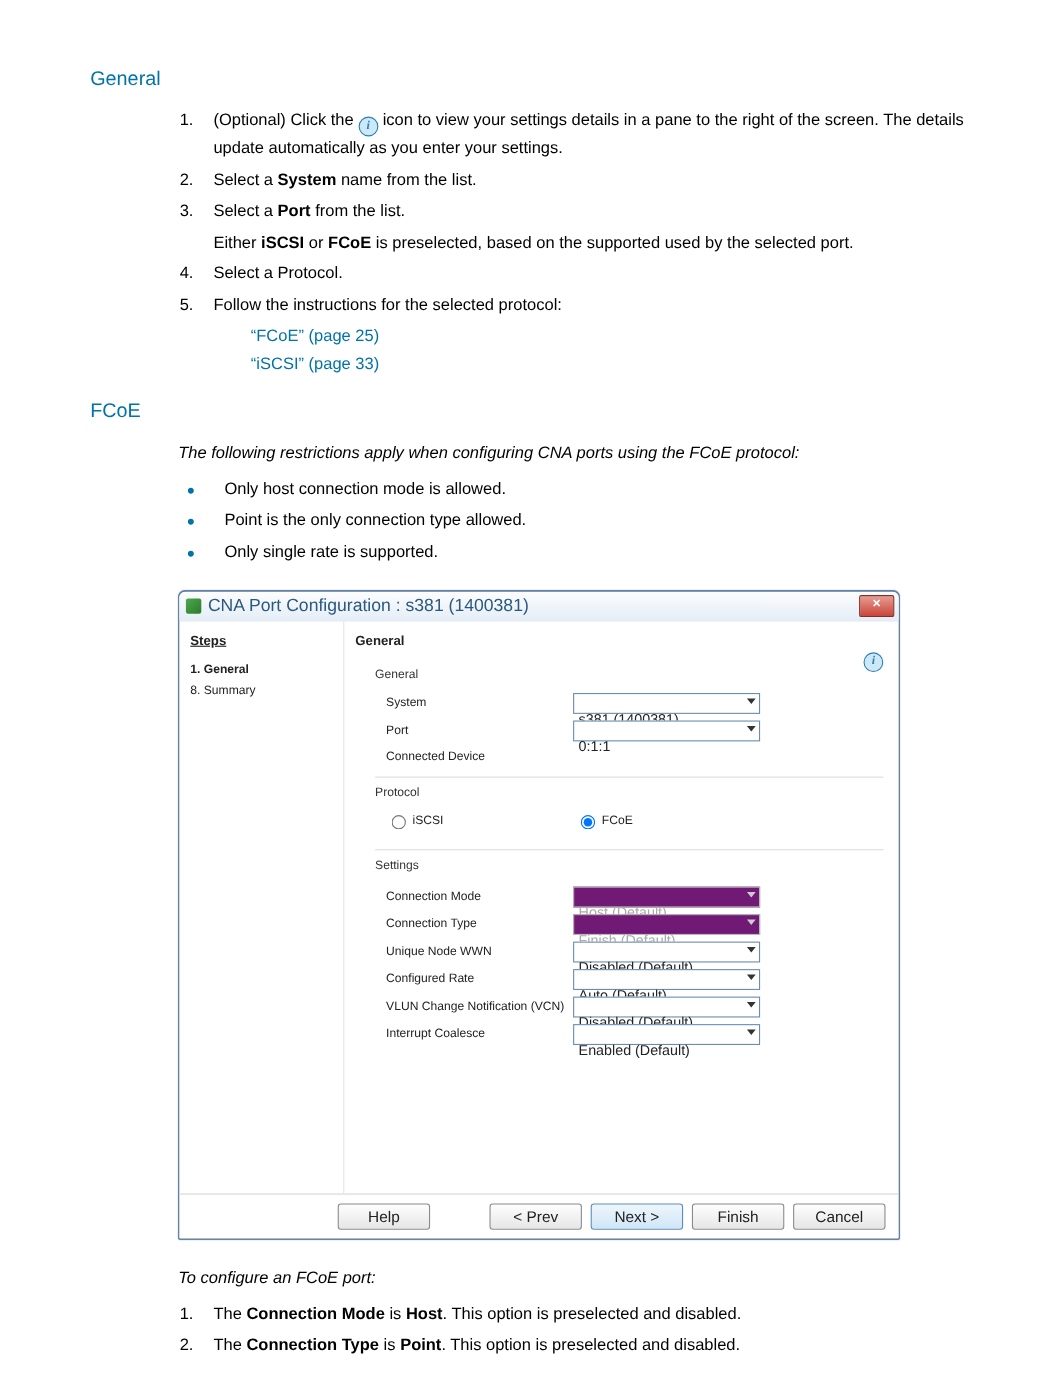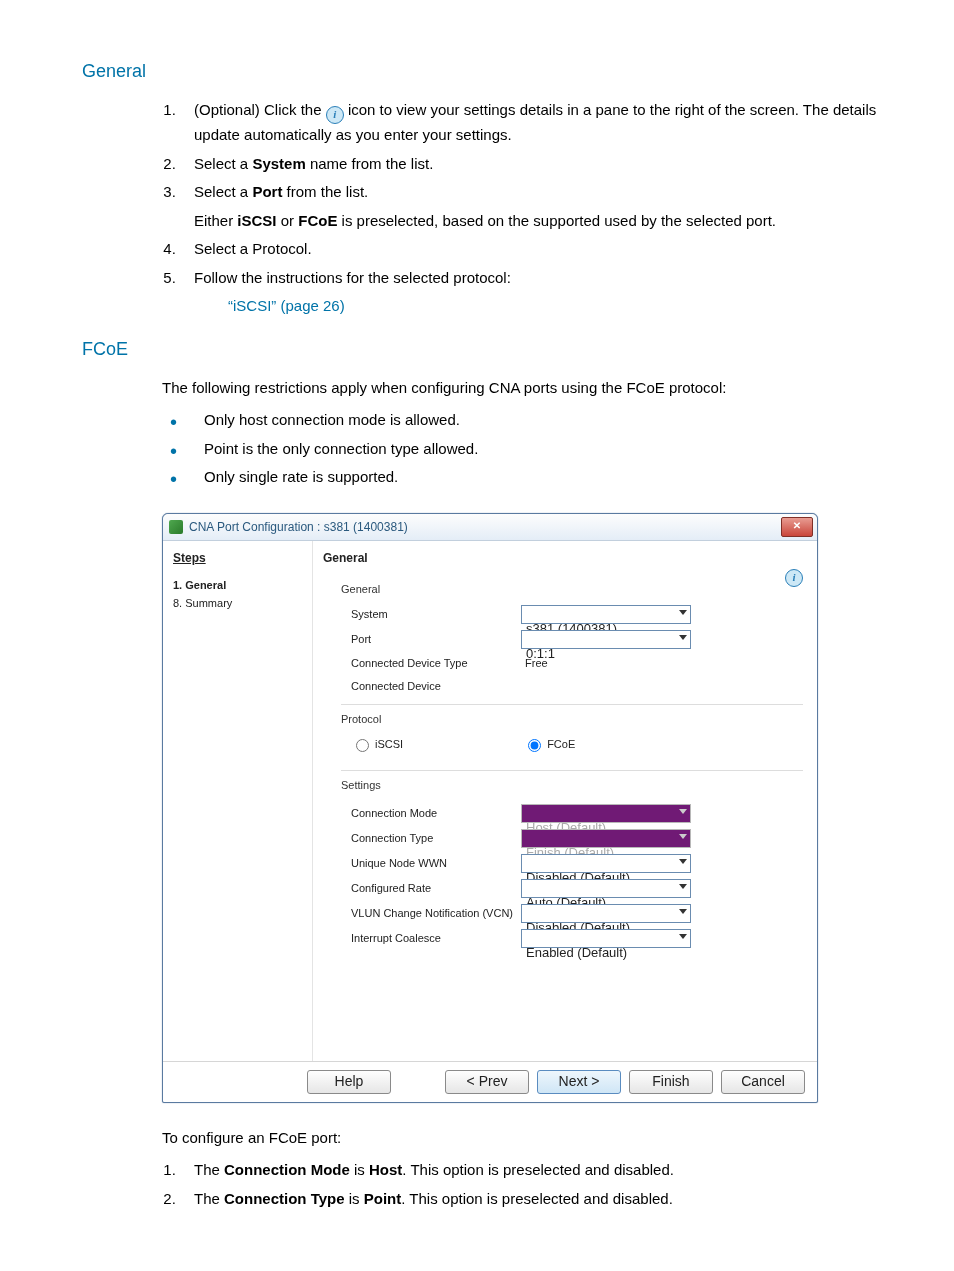--- a/index.html
+++ b/index.html
@@ -39,20 +39,21 @@
   ul.bullets li::before {
     content: "•";
     color: #0073a8;
     position: absolute;
     left: 10px;
     top: -2px;
     font-size: 20px;
   }
   .intro {
     margin: 6px 0 10px 92px;
+    font-style: italic;
   }
   .link {
     color: #0073a8;
   }
   .info-inline {
     display: inline-block;
     width: 16px;
     height: 16px;
     border-radius: 50%;
     background: #cde8f6;
@@ -93,21 +94,21 @@
     align-items: center;
     padding: 0 6px;
     position: relative;
   }
   .title-icon {
     width: 14px; height: 14px;
     margin-right: 6px;
     background: linear-gradient(135deg,#4fa84f,#2a7a2a);
     border-radius: 2px;
   }
-  .titlebar .title-text { color: #2a597e; font-size: 12px; }
+  .titlebar .title-text { color: #2a597e; font-size: 16px; }
   .close-btn {
     position: absolute;
     right: 4px; top: 3px;
     width: 30px; height: 18px;
     background: linear-gradient(to bottom,#e89c92,#c9453a);
     border: 1px solid #803028;
     border-radius: 2px;
     color: #fff;
     font-size: 10px;
     text-align: center;
@@ -243,21 +244,22 @@
     <div style="margin-top:6px;">
       <span>Either </span><b>iSCSI</b><span> or </span><b>FCoE</b><span> is preselected, based on the supported used by the selected port.</span>
     </div>
   </li>
   <li>Select a Protocol.</li>
   <li>
     <span>Follow the instructions for the selected protocol:</span>
   </li>
 </ol>
 <div class="sublinks">
-  <div><span class="link">“iSCSI” (page 26)</span></div>
+  <div><span class="link">“FCoE” (page 25)</span></div>
+  <div><span class="link">“iSCSI” (page 33)</span></div>
 </div>
 
 <div class="sec-heading">FCoE</div>
 <div class="intro">The following restrictions apply when configuring CNA ports using the FCoE protocol:</div>
 <ul class="bullets">
   <li>Only host connection mode is allowed.</li>
   <li>Point is the only connection type allowed.</li>
   <li>Only single rate is supported.</li>
 </ul>
 
@@ -280,24 +282,20 @@
       <div class="grp-label">General</div>
       <div class="row2">
         <div class="lbl">System</div>
         <div class="sel"><span>s381 (1400381)</span><span class="caret"></span></div>
       </div>
       <div class="row2">
         <div class="lbl">Port</div>
         <div class="sel"><span>0:1:1</span><span class="caret"></span></div>
       </div>
       <div class="row2">
-        <div class="lbl">Connected Device Type</div>
-        <div class="static-val">Free</div>
-      </div>
-      <div class="row2">
         <div class="lbl">Connected Device</div>
       </div>
 
       <hr class="divider">
       <div class="grp-label">Protocol</div>
       <div class="radio-row">
         <label class="radio-item">
             <input type="radio" name="proto" style="">
             <span>iSCSI</span>
           </label>

